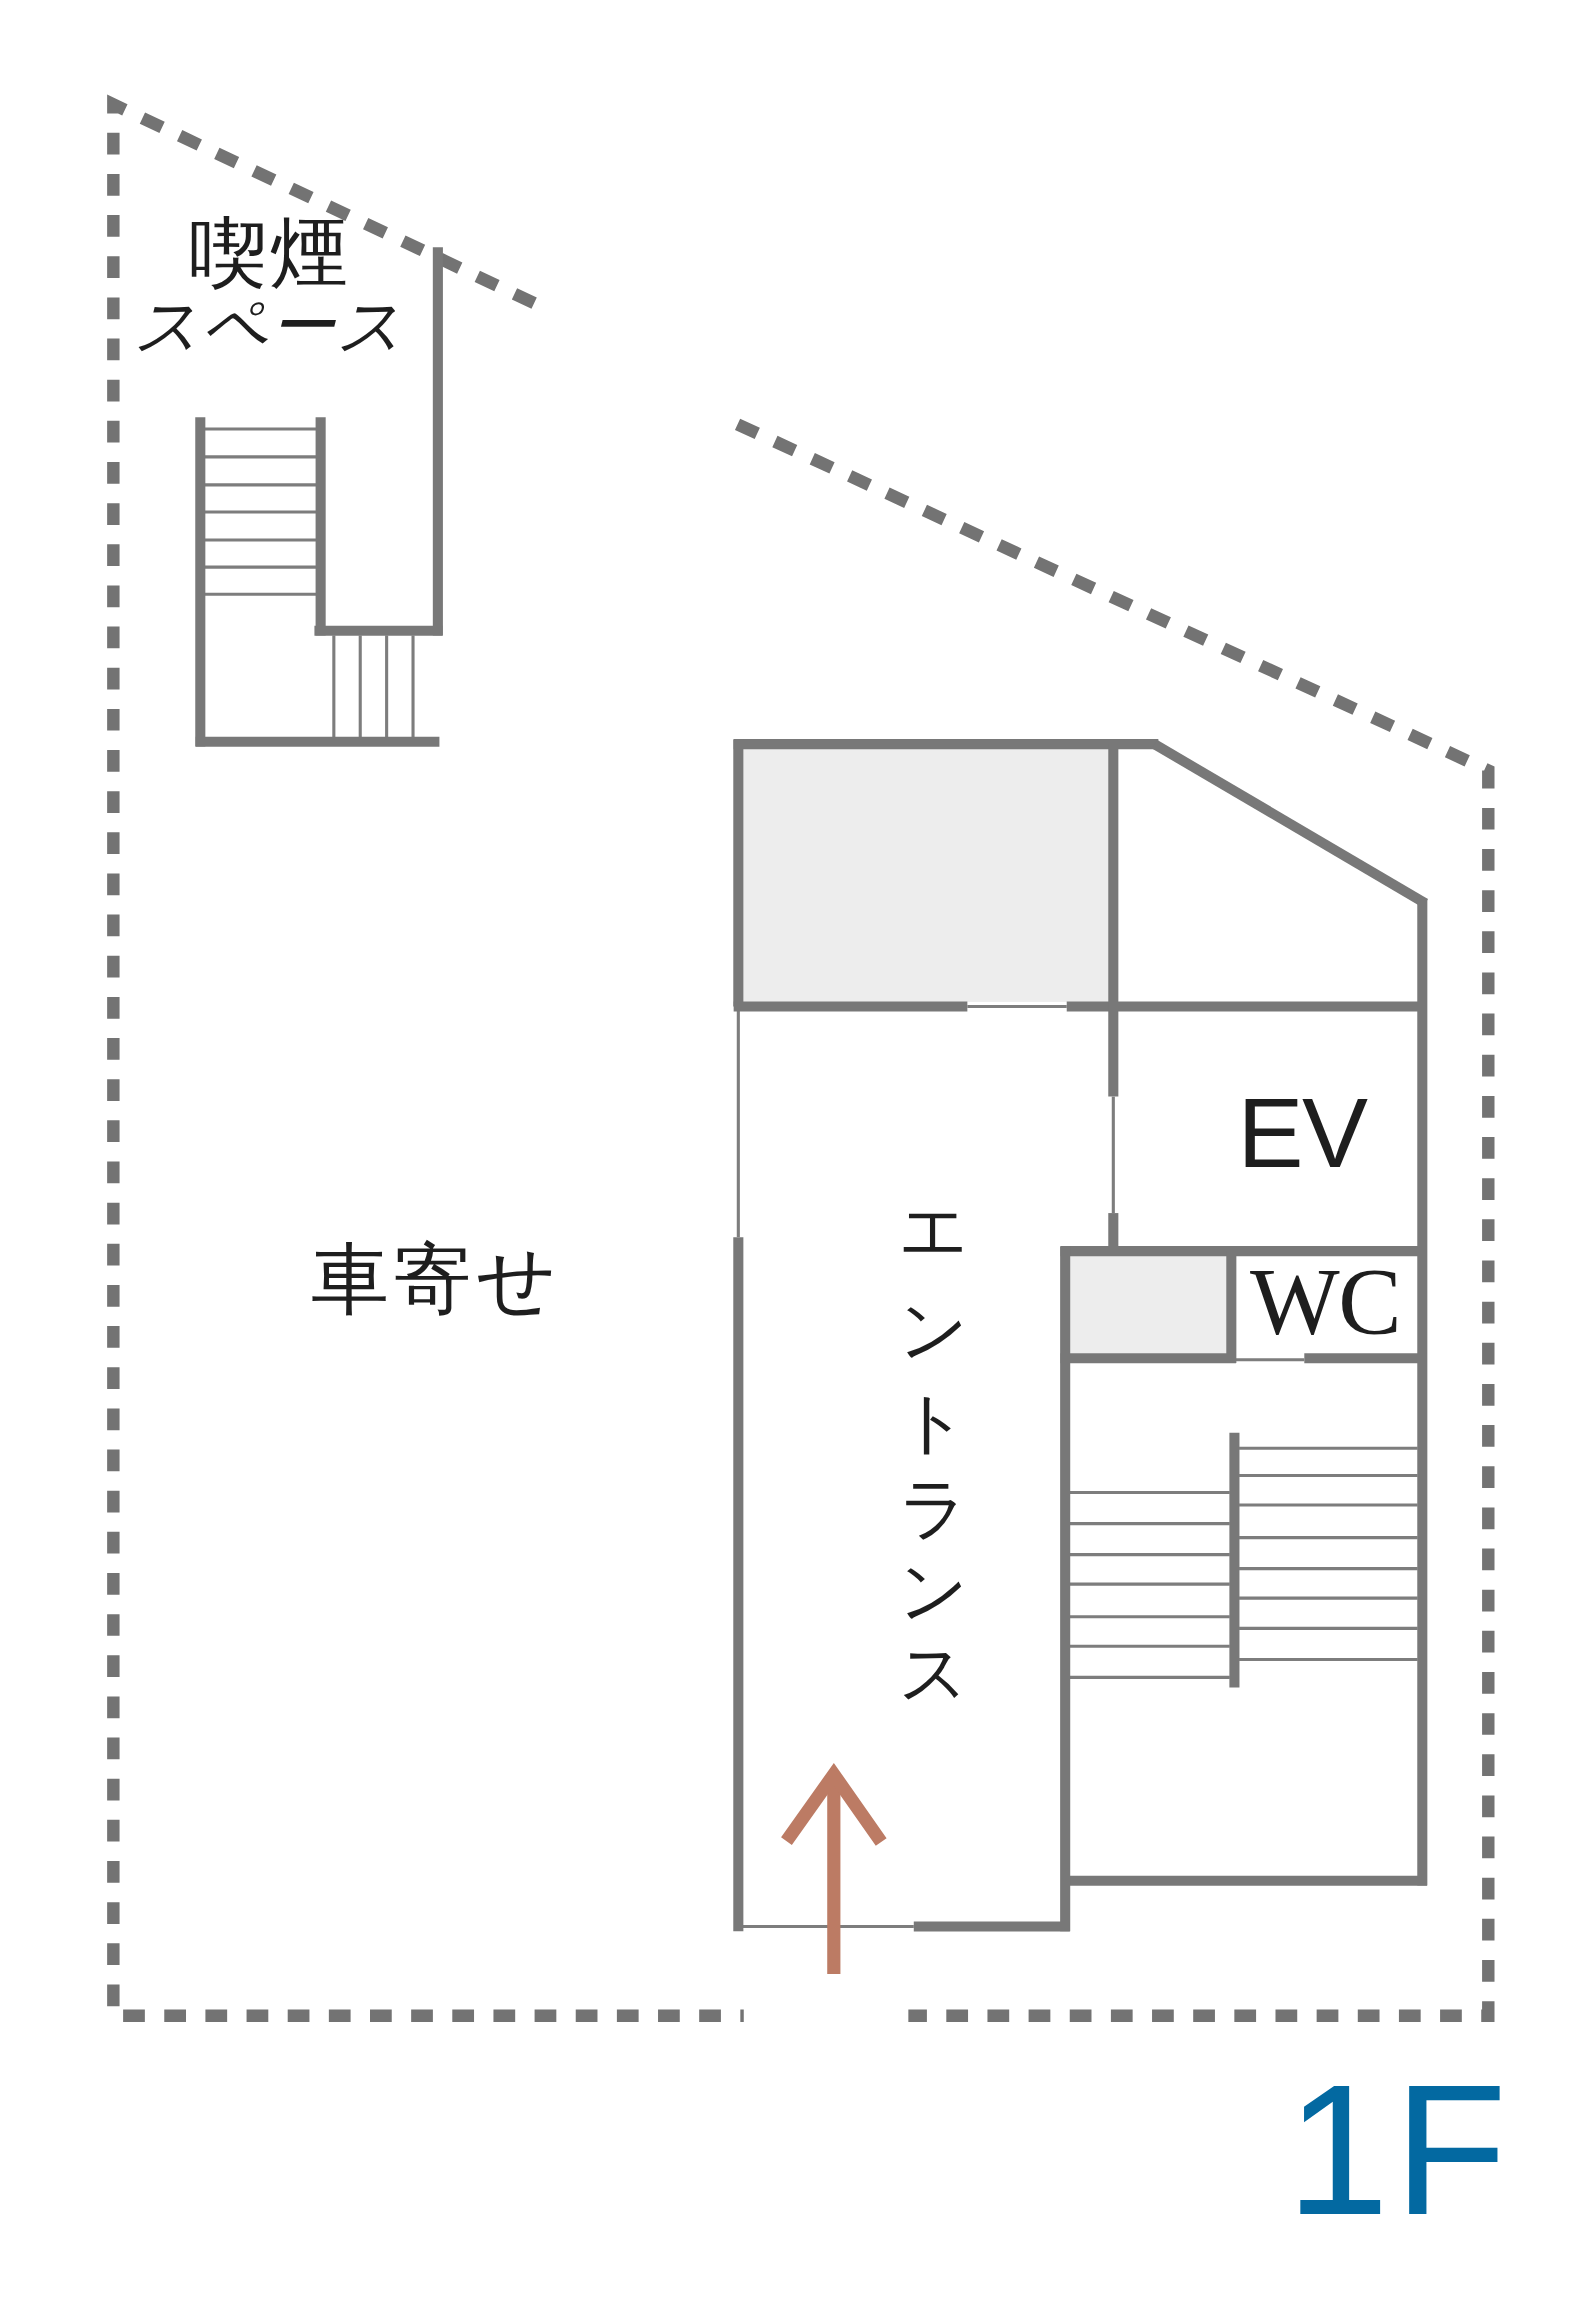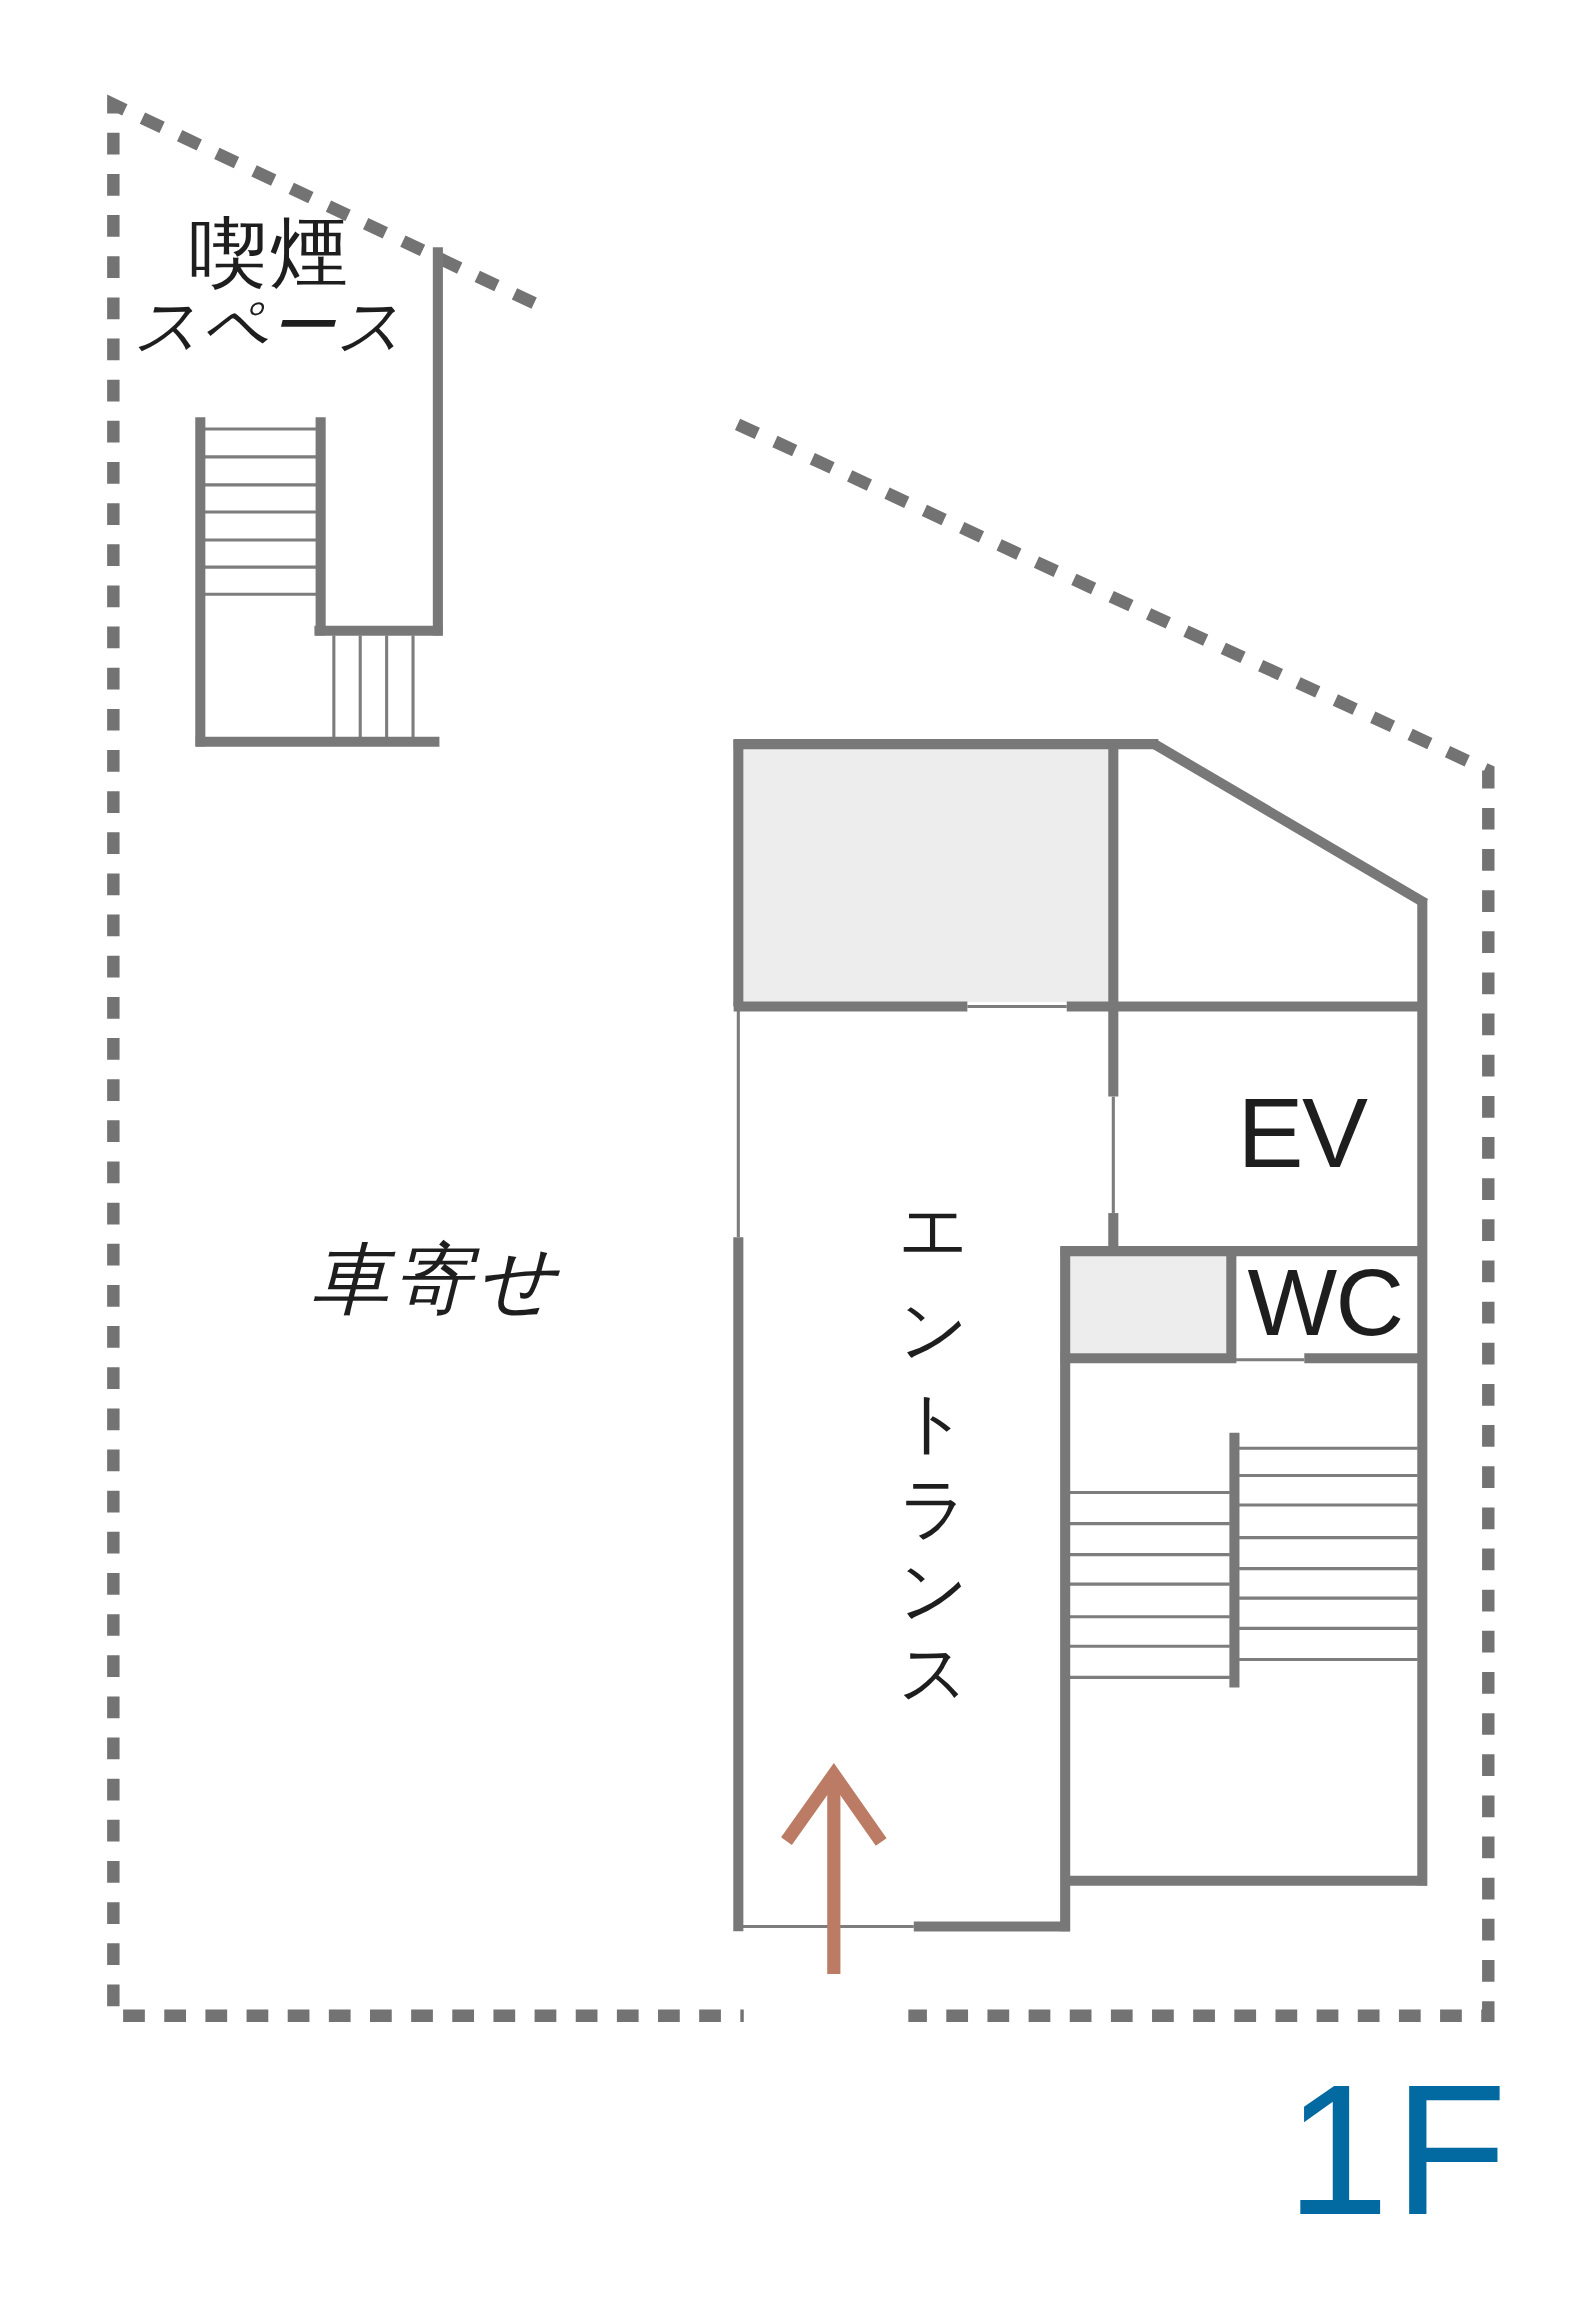--- a/index.html
+++ b/index.html
@@ -15,23 +15,23 @@
   .lbl{
     position:absolute;
     transform:translate(-50%,-50%);
     color:#1e1e1e;
     white-space:nowrap;
     line-height:1;
     font-family:"Liberation Sans",sans-serif;
   }
   .lbl-smoking1{left:270px;top:253px;font-size:78px;letter-spacing:3.1px;}
   .lbl-smoking2{left:269px;top:325px;font-size:65px;letter-spacing:1.6px;font-style:italic;}
-  .lbl-porte{left:436px;top:1279px;font-size:78px;letter-spacing:4.7px;font-style:italic;}
+  .lbl-porte{left:436px;top:1279px;font-size:78px;letter-spacing:4.7px;}
   .lbl-ev{left:1259px;top:1132px;font-size:99px;letter-spacing:-1.6px;margin-left:43px;}
-  .lbl-wc{left:1325px;top:1302px;font-size:95px;letter-spacing:-1.6px;}
+  .lbl-wc{left:1325px;top:1302px;font-size:95px;letter-spacing:-1.6px;font-family:Liberation Serif, serif;}
   .lbl-entrance{
     position:absolute;
     left:898px;top:1174px;
     width:71px;
     writing-mode:vertical-rl;
     text-orientation:upright;
     color:#1e1e1e;
     font-size:68px;
     letter-spacing:0.14em;
     line-height:1;

